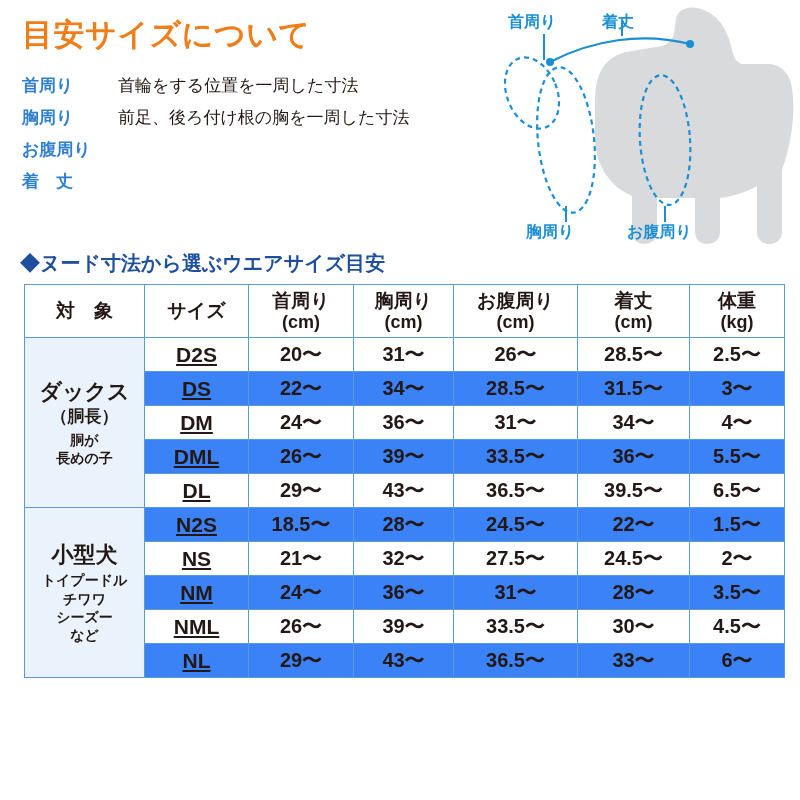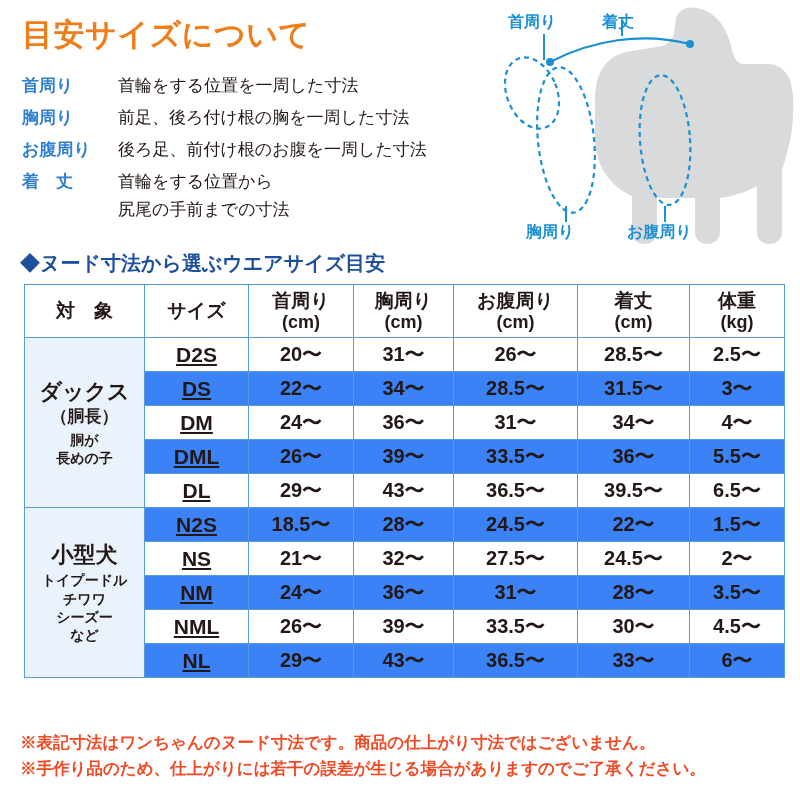--- a/index.html
+++ b/index.html
@@ -183,28 +183,23 @@
     <div class="defrow">
       <span class="defterm">首周り</span>
       <span class="defdesc">首輪をする位置を一周した寸法</span>
     </div>
     <div class="defrow">
       <span class="defterm">胸周り</span>
       <span class="defdesc">前足、後ろ付け根の胸を一周した寸法</span>
     </div>
     <div class="defrow">
       <span class="defterm">お腹周り</span>
-      <span class="defdesc">後ろ足、前付け根のお腹を一周した寸法</span>
     </div>
     <div class="defrow">
       <span class="defterm">着　丈</span>
-      <span class="defdesc">
-        <span>首輪をする位置から</span>
-        <span class="line2">尻尾の手前までの寸法</span>
-      </span>
     </div>
   </div>
 
   <div class="illus">
     <svg width="338" height="250" viewBox="0 0 338 250" xmlns="http://www.w3.org/2000/svg">
 
       <g>
         <path fill="#d9dadb" d="
           M226,8
           C236,6 250,12 258,22
@@ -403,18 +398,14 @@
           <td>29〜</td>
           <td>43〜</td>
           <td>36.5〜</td>
           <td>33〜</td>
           <td>6〜</td>
         </tr>
       </tbody>
     </table>
   </div>
 
-  <div class="notes">
-    <div class="note">※表記寸法はワンちゃんのヌード寸法です。商品の仕上がり寸法ではございません。</div>
-    <div class="note">※手作り品のため、仕上がりには若干の誤差が生じる場合がありますのでご了承ください。</div>
-  </div>
 
 </div>
 
 </body></html>

